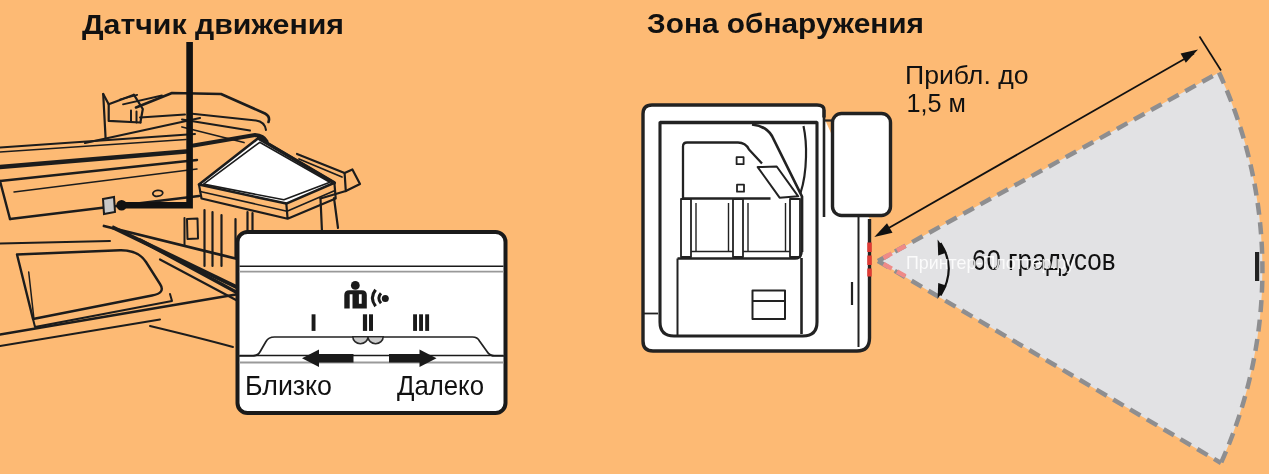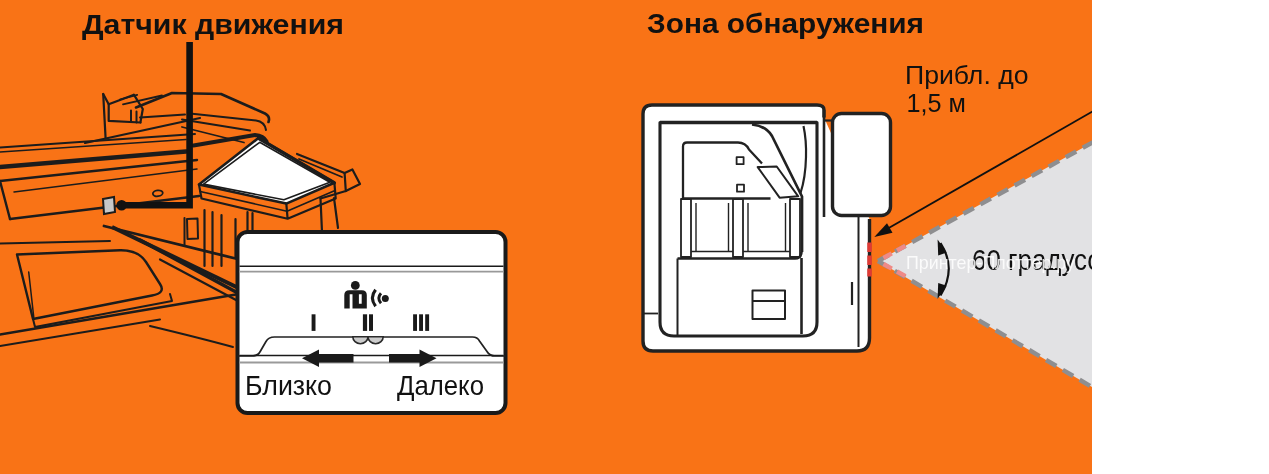--- a/index.html
+++ b/index.html
@@ -1,16 +1,16 @@
 <!DOCTYPE html>
 <html><head>
 <meta charset="utf-8">
 <style>
   html,body{margin:0;padding:0;background:#fff;}
-  #page{position:relative;width:1092px;height:474px;background:#f97316;overflow:hidden;
+  #page{position:relative;width:1269px;height:474px;background:#fdba74;overflow:hidden;
         font-family:"Liberation Sans", sans-serif;}
   svg{position:absolute;left:0;top:0;}
   text{font-family:"Liberation Sans", sans-serif;}
 </style>
 </head>
 <body>
 <div id="page">
 <svg width="1269" height="474" viewBox="0 0 1269 474">
 
   <text x="82" y="33.8" font-size="28" font-weight="bold" fill="#111" textLength="262" lengthAdjust="spacingAndGlyphs">Датчик движения</text>

